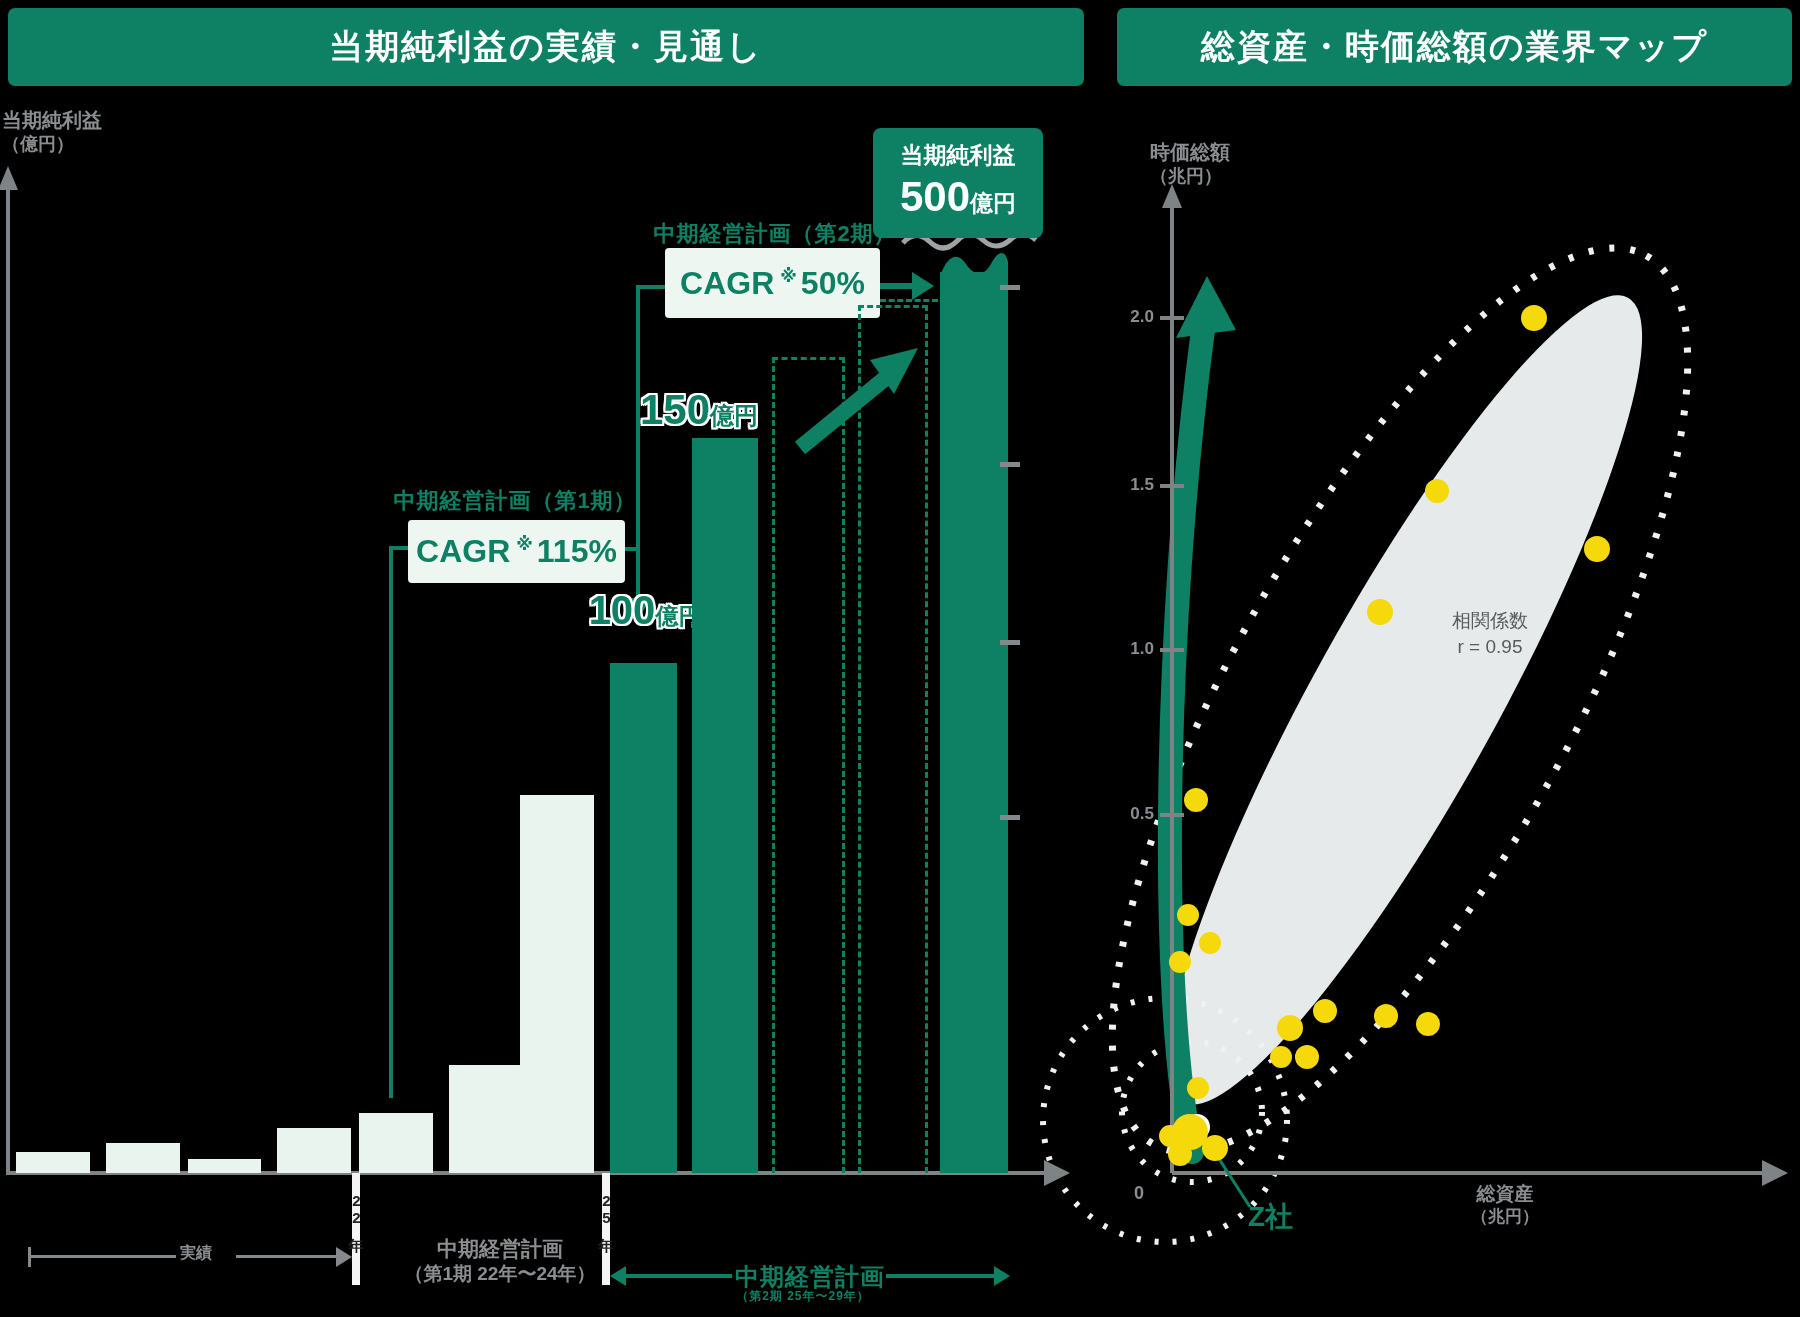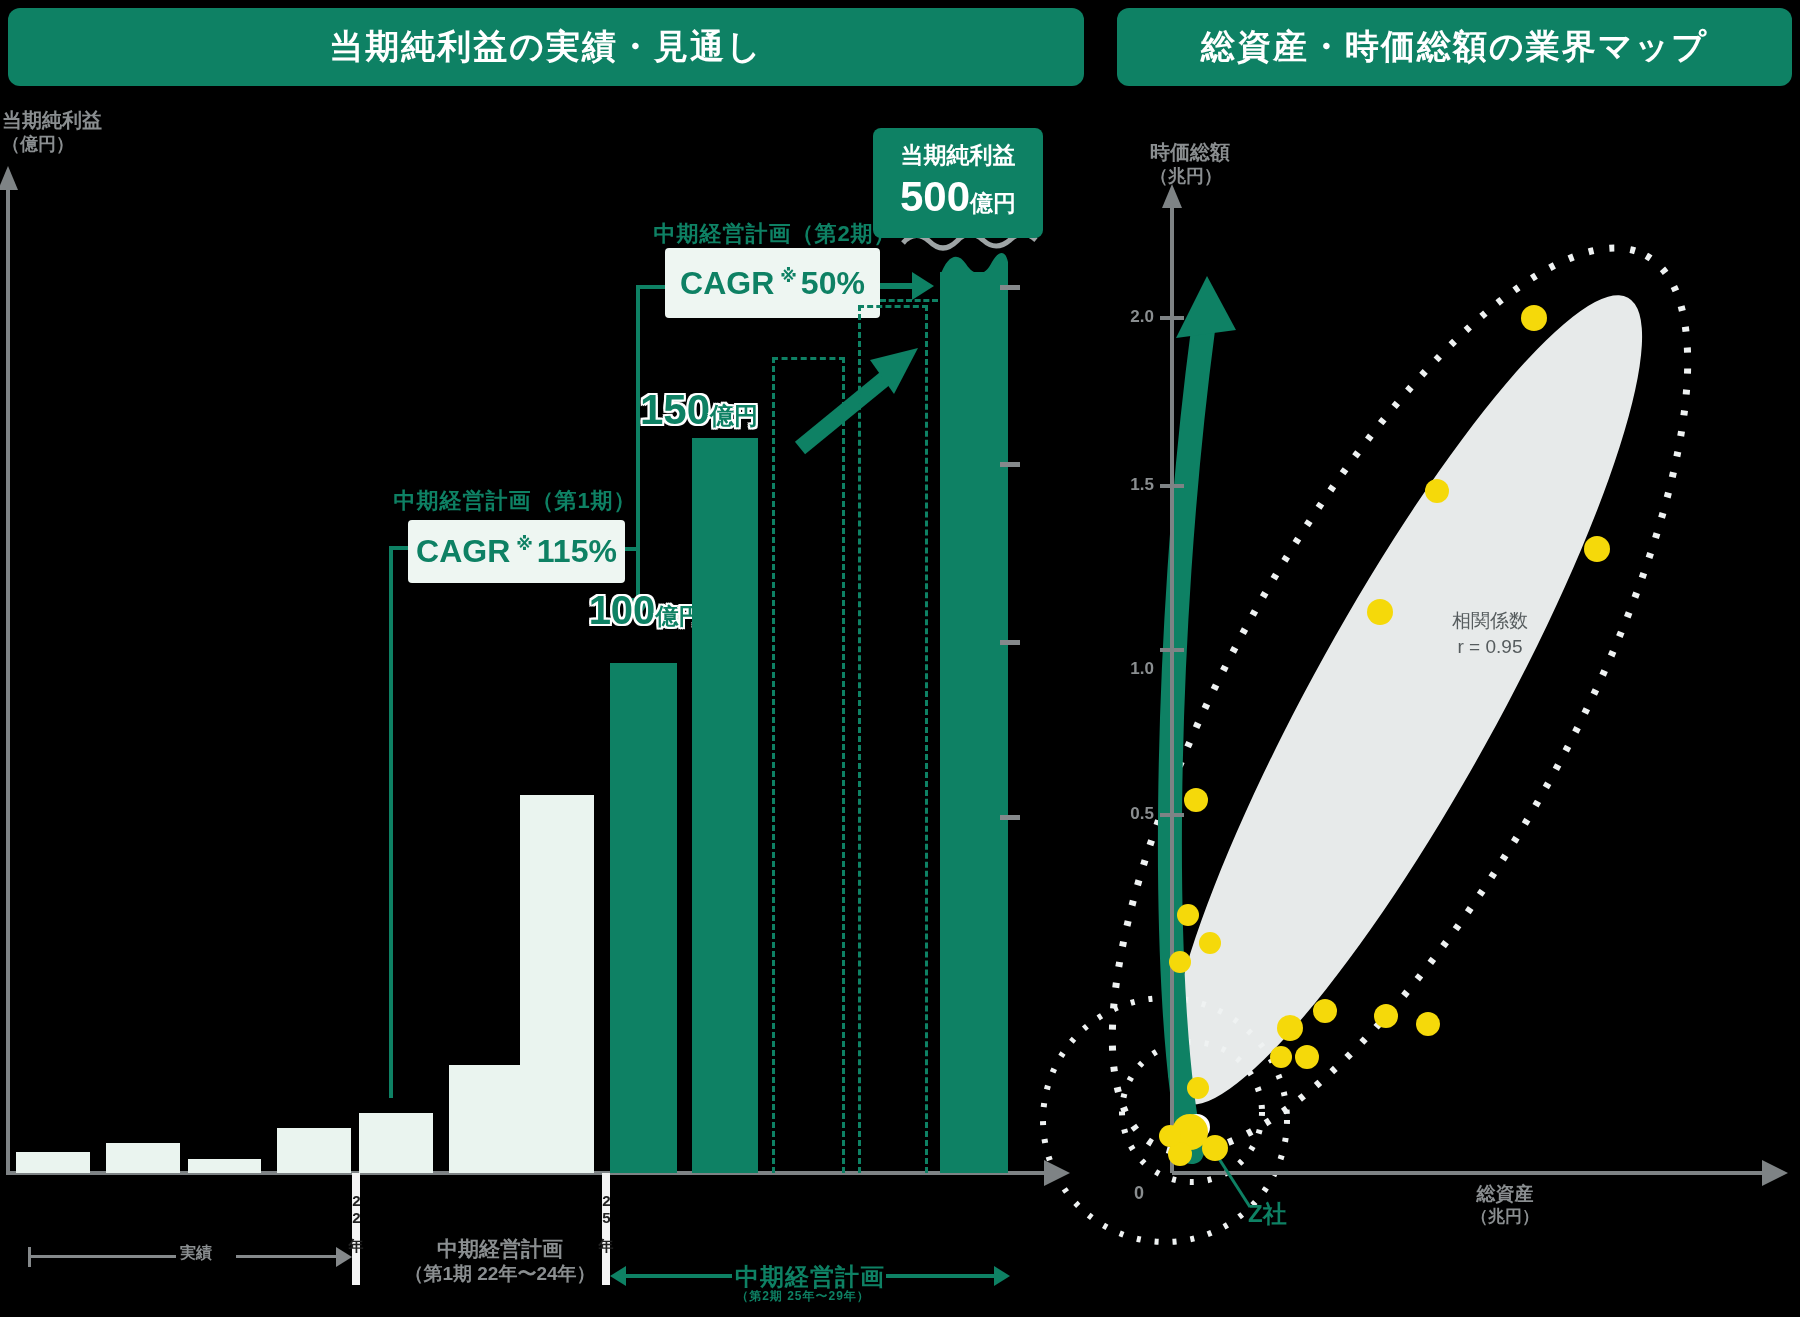--- a/index.html
+++ b/index.html
@@ -1,19 +1,19 @@
 <!DOCTYPE html>
 <html><head>
 <meta charset="utf-8">
 <style>
   html,body{margin:0;padding:0;background:#000;}
   #canvas{position:relative;width:1800px;height:1317px;background:#000;overflow:hidden;
           font-family:"Liberation Sans","DejaVu Sans",sans-serif;}
   .abs{position:absolute;}
-  .title-bar{background:#0E8164;border-radius:12px;color:#fff;font-size:34px;font-weight:bold;
+  .title-bar{background:#0E8164;border-radius:7px;color:#fff;font-size:34px;font-weight:bold;
              display:flex;align-items:center;justify-content:center;letter-spacing:2px;}
   .axis{background:#7E8385;}
   .tri{width:0;height:0;}
   .gray-label{color:#8A8E90;font-weight:bold;line-height:1.25;}
   .cagr-box{background:#EEF6F2;border-radius:4px;display:flex;align-items:center;justify-content:center;
             color:#0E8164;font-weight:bold;font-size:32px;}
   .cagr-box sup{font-size:17px;margin:0 4px 14px 6px;}
   .tag{color:#0E8164;font-weight:bold;font-size:22px;text-align:center;letter-spacing:1px;}
   .big-num{color:#0E8164;font-weight:bold;
            text-shadow:-2px 0 #fff,2px 0 #fff,0 -2px #fff,0 2px #fff,-2px -2px #fff,2px 2px #fff,2px -2px #fff,-2px 2px #fff;}
@@ -141,21 +141,21 @@
 
   <div class="abs" style="left:1430px;top:608px;width:120px;text-align:center;color:#565C5E;font-weight:normal;font-size:19px;line-height:1.35">
     <div>相関係数</div>
     <div>r = 0.95</div>
   </div>
 
   <svg class="abs" width="1800" height="1317" style="left:0;top:0;pointer-events:none">
     <line x1="1207" y1="1140" x2="1250" y2="1207" stroke="#0E8164" stroke-width="3"></line>
     <circle cx="1197" cy="1127" r="11" fill="#0E8164" stroke="#FFFFFF" stroke-width="4"></circle>
   </svg>
-  <div class="abs" style="left:1248px;top:1198px;color:#0E8164;font-size:24px;font-weight:bold">Z社</div>
+  <div class="abs" style="left:1248px;top:1198px;color:#0E8164;font-size:28px;font-weight:bold">Z社</div>
 
 <div style="position: absolute; left: 16px; width: 74px; height: 21px; top: 1152px; background: rgb(234, 244, 239);"></div>
     <div style="position: absolute; left: 106px; width: 74px; height: 30px; top: 1143px; background: rgb(234, 244, 239);"></div>
     <div style="position: absolute; left: 188px; width: 73px; height: 14px; top: 1159px; background: rgb(234, 244, 239);"></div>
     <div style="position: absolute; left: 277px; width: 74px; height: 45px; top: 1128px; background: rgb(234, 244, 239);"></div>
     <div style="position: absolute; left: 359px; width: 74px; height: 60px; top: 1113px; background: rgb(234, 244, 239);"></div>
     <div style="position: absolute; left: 449px; width: 74px; height: 108px; top: 1065px; background: rgb(234, 244, 239);"></div>
     <div style="position: absolute; left: 520px; width: 74px; height: 378px; top: 795px; background: rgb(234, 244, 239);"></div>
     <div style="position: absolute; left: 610px; width: 67px; height: 510px; top: 663px; background: rgb(14, 129, 100);"></div>
     <div style="position: absolute; left: 692px; width: 66px; height: 735px; top: 438px; background: rgb(14, 129, 100);"></div>
@@ -164,21 +164,21 @@
     <div style="position: absolute; left: 940px; width: 68px; height: 901px; top: 272px; background: rgb(14, 129, 100);"></div>
     <div style="position: absolute; left: 1000px; top: 285px; width: 20px; height: 5px; background: rgb(133, 137, 139);"></div>
     <div style="position: absolute; left: 1000px; top: 462px; width: 20px; height: 5px; background: rgb(133, 137, 139);"></div>
     <div style="position: absolute; left: 1000px; top: 640px; width: 20px; height: 5px; background: rgb(133, 137, 139);"></div>
     <div style="position: absolute; left: 1000px; top: 815px; width: 20px; height: 5px; background: rgb(133, 137, 139);"></div>
     <div style="position: absolute; left: 1160px; top: 316px; width: 24px; height: 4px; background: rgb(126, 131, 133);"></div>
     <div style="position: absolute; left: 1114px; top: 307px; width: 40px; text-align: right; color: rgb(138, 142, 144); font-size: 17px; font-weight: bold;">2.0</div>
     <div style="position: absolute; left: 1160px; top: 484px; width: 24px; height: 4px; background: rgb(126, 131, 133);"></div>
     <div style="position: absolute; left: 1114px; top: 475px; width: 40px; text-align: right; color: rgb(138, 142, 144); font-size: 17px; font-weight: bold;">1.5</div>
     <div style="position: absolute; left: 1160px; top: 648px; width: 24px; height: 4px; background: rgb(126, 131, 133);"></div>
-    <div style="position: absolute; left: 1114px; top: 639px; width: 40px; text-align: right; color: rgb(138, 142, 144); font-size: 17px; font-weight: bold; margin-top: 20px;">1.0</div>
+    <div style="position: absolute; left: 1114px; top: 639px; width: 40px; text-align: right; color: rgb(138, 142, 144); font-size: 17px; font-weight: bold;">1.0</div>
     <div style="position: absolute; left: 1160px; top: 813px; width: 24px; height: 4px; background: rgb(126, 131, 133);"></div>
     <div style="position: absolute; left: 1114px; top: 804px; width: 40px; text-align: right; color: rgb(138, 142, 144); font-size: 17px; font-weight: bold;">0.5</div>
     <div style="position: absolute; left: 1521px; top: 305px; width: 26px; height: 26px; border-radius: 50%; background: rgb(245, 217, 10);"></div>
     <div style="position: absolute; left: 1584px; top: 536px; width: 26px; height: 26px; border-radius: 50%; background: rgb(245, 217, 10);"></div>
     <div style="position: absolute; left: 1425px; top: 479px; width: 24px; height: 24px; border-radius: 50%; background: rgb(245, 217, 10);"></div>
     <div style="position: absolute; left: 1367px; top: 599px; width: 26px; height: 26px; border-radius: 50%; background: rgb(245, 217, 10);"></div>
     <div style="position: absolute; left: 1184px; top: 788px; width: 24px; height: 24px; border-radius: 50%; background: rgb(245, 217, 10);"></div>
     <div style="position: absolute; left: 1177px; top: 904px; width: 22px; height: 22px; border-radius: 50%; background: rgb(245, 217, 10);"></div>
     <div style="position: absolute; left: 1169px; top: 951px; width: 22px; height: 22px; border-radius: 50%; background: rgb(245, 217, 10);"></div>
     <div style="position: absolute; left: 1199px; top: 932px; width: 22px; height: 22px; border-radius: 50%; background: rgb(245, 217, 10);"></div>

